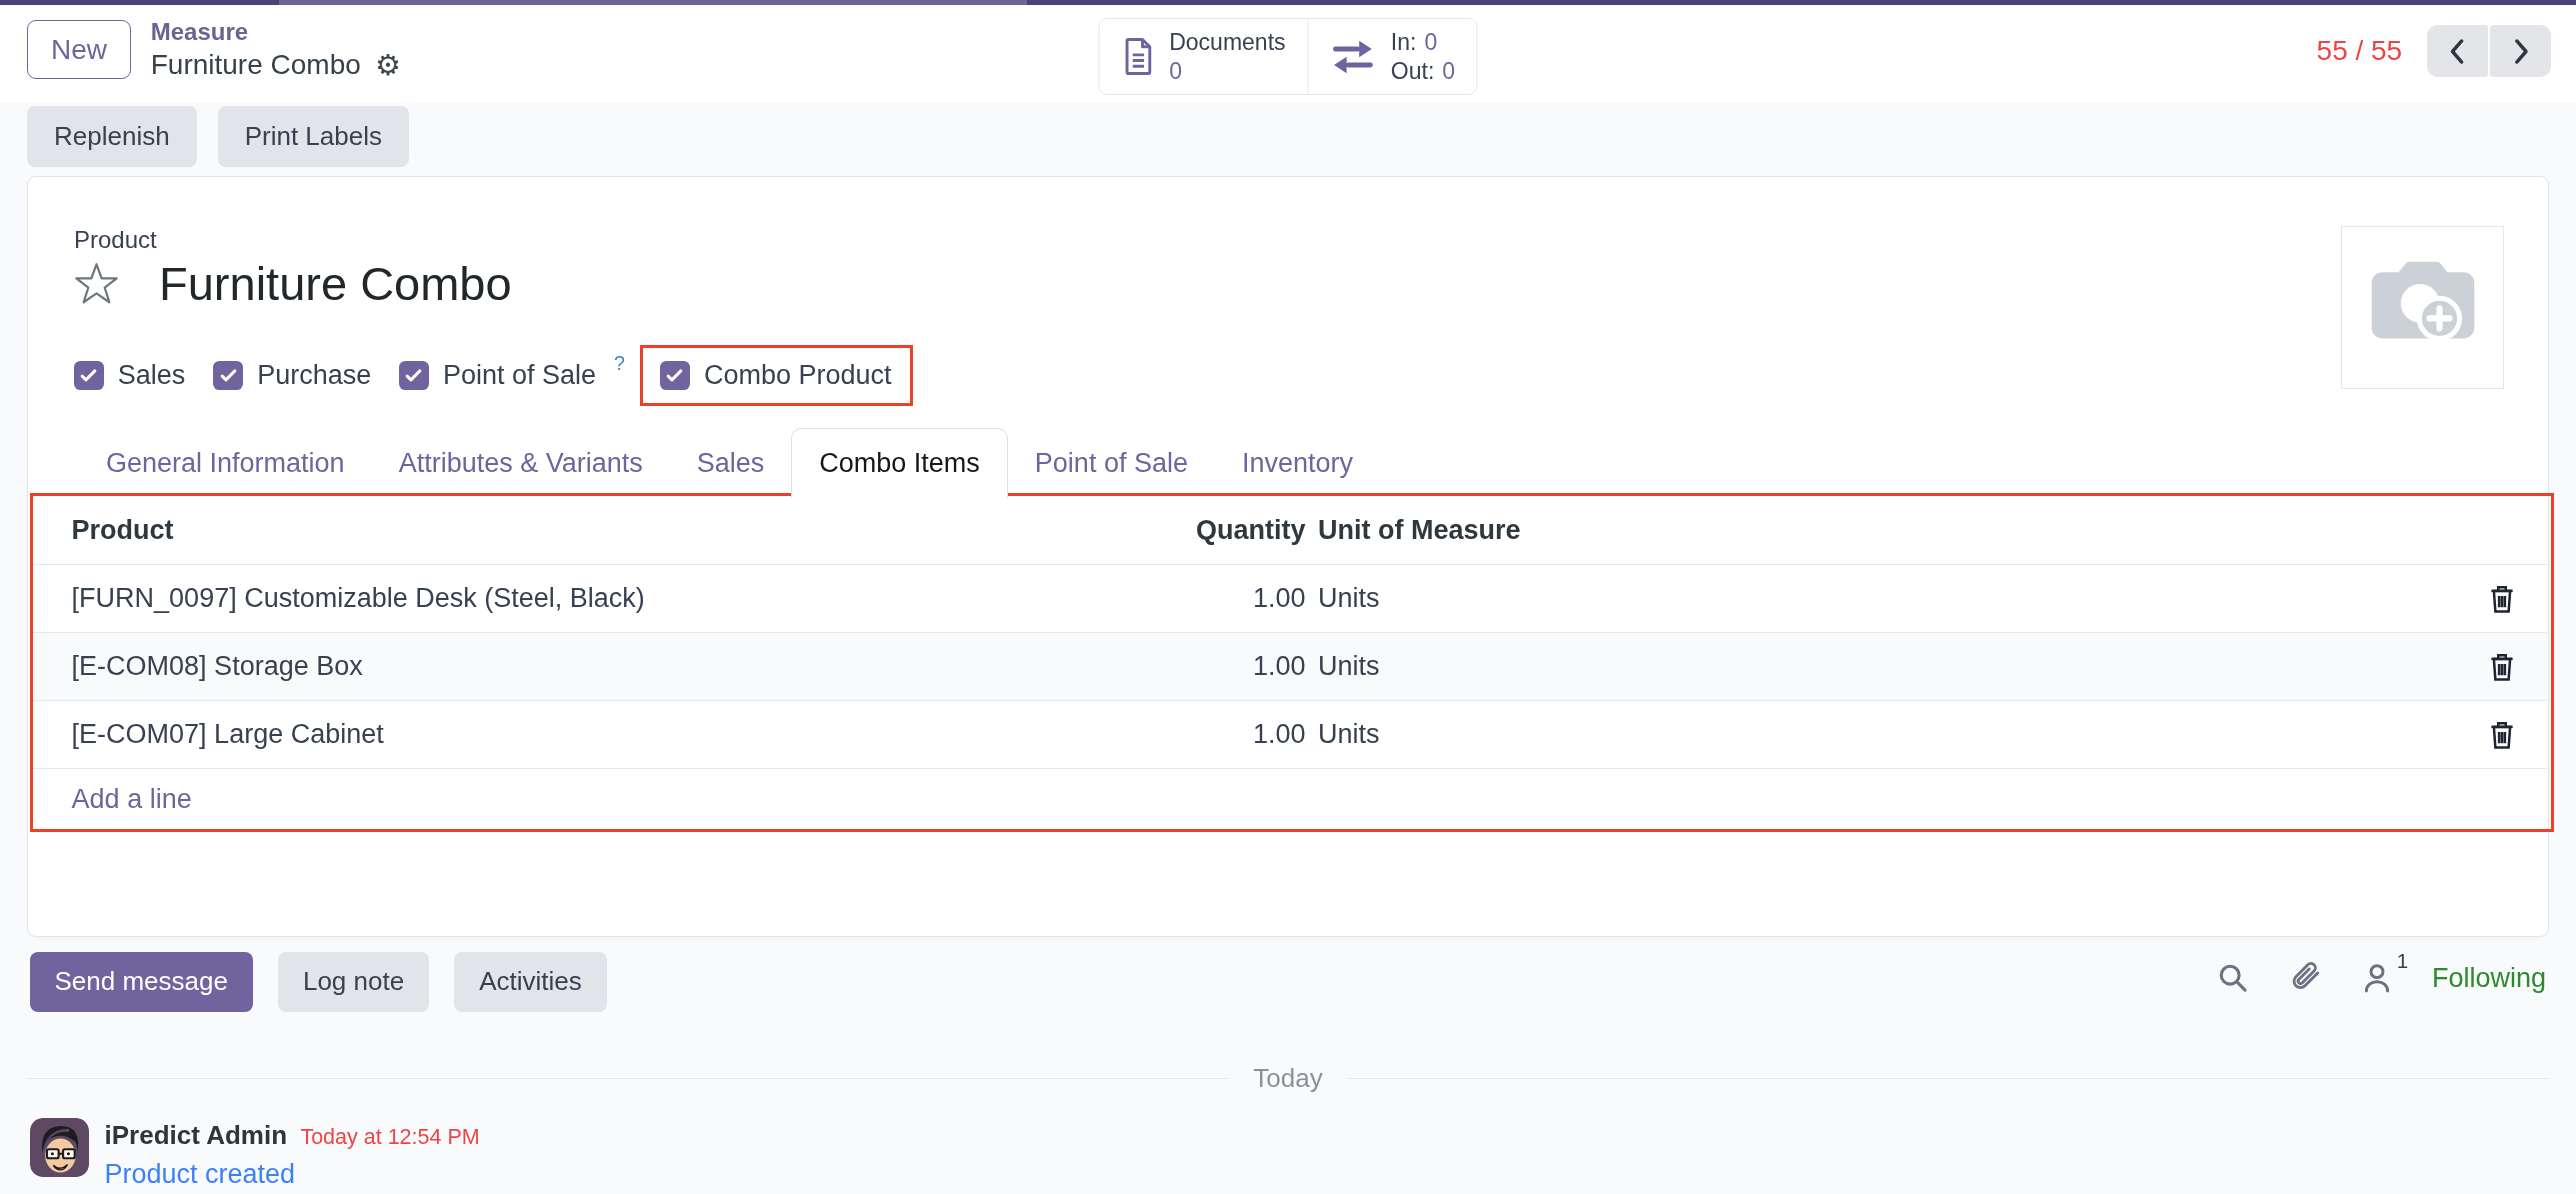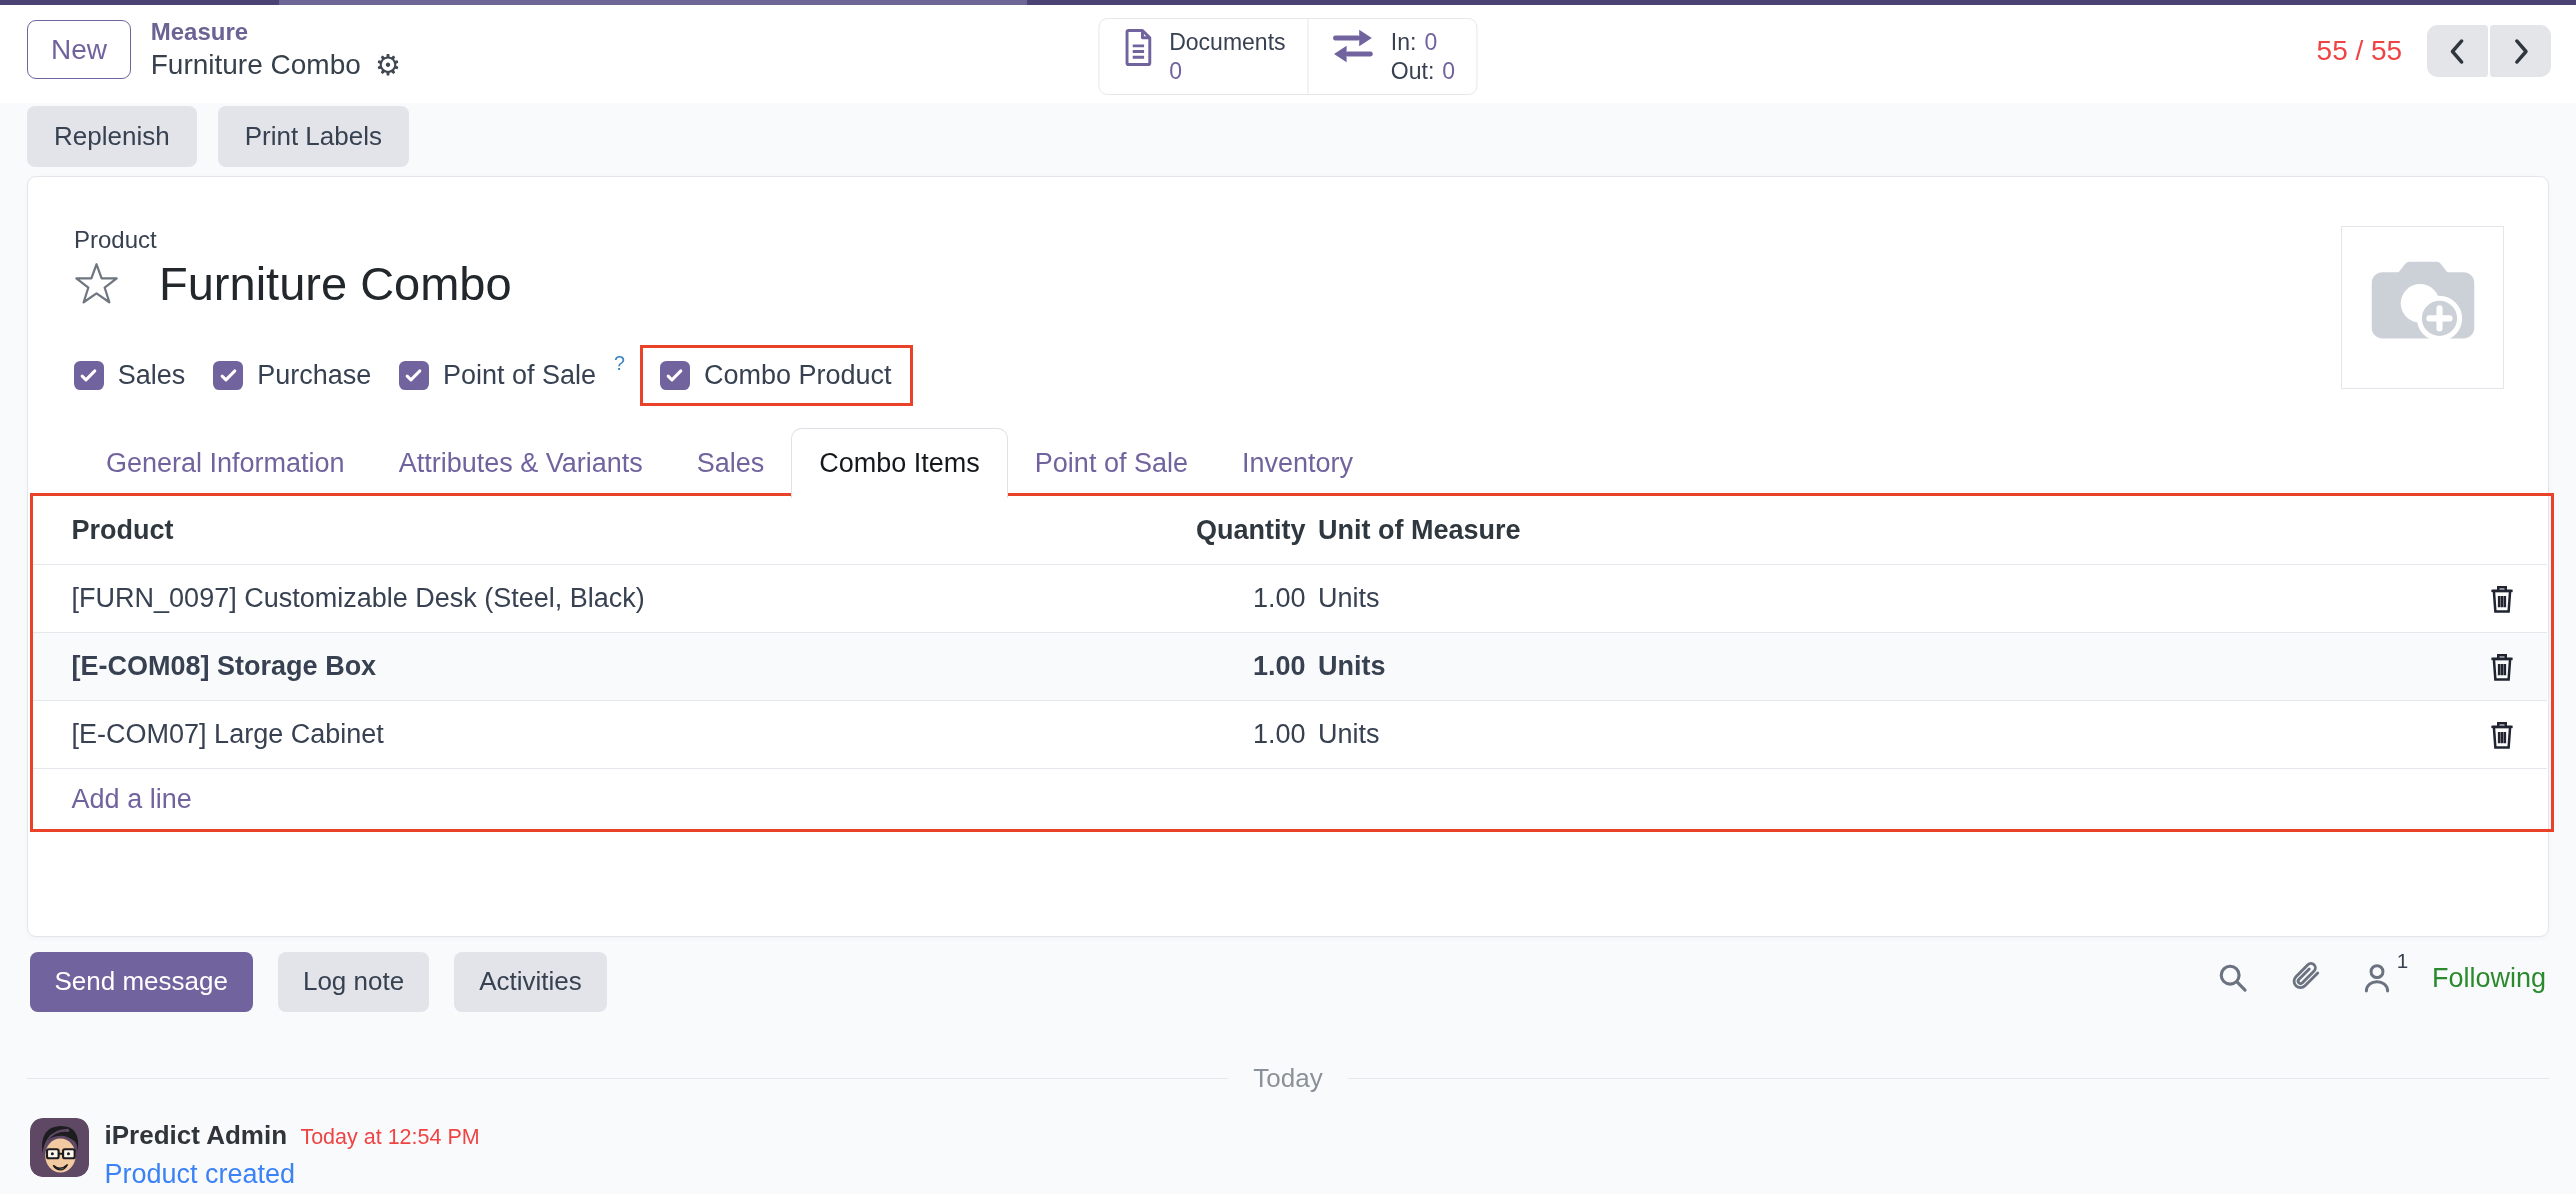--- a/index.html
+++ b/index.html
@@ -28,21 +28,21 @@
   .breadcrumb { display: flex; flex-direction: column; justify-content: center; gap: 3.6px; }
   .breadcrumb-parent { font-size: 24px; color: #6c6394; font-weight: 600; cursor: pointer; }
   .breadcrumb-current-row { display: flex; align-items: center; gap: 14.3px; }
   .breadcrumb-current { font-size: 28px; color: #37414b; }
   .gear-icon { font-size: 29px; color: #3f4750; cursor: pointer; line-height: 1; }
 
   .stat-group {
     position: absolute; left: 50%; top: 12.5px; transform: translateX(-50%);
     display: flex; background: #fff; border: 1.8px solid #e5e7eb; border-radius: 9px;
   }
-  .stat-btn { display: flex; gap: 14.3px; padding: 9px 21.5px; cursor: pointer; }
+  .stat-btn { display: flex; align-items: center; gap: 14.3px; padding: 9px 21.5px; cursor: pointer; }
   .stat-btn + .stat-btn { border-left: 1.8px solid #e5e7eb; }
   .stat-text { font-size: 23px; line-height: 1.25; color: #374151; }
   .stat-line { display: flex; gap: 8px; }
   .stat-value { color: #71639e; }
 
   .pager { position: absolute; right: 25px; top: 19.7px; display: flex; align-items: center; gap: 25px; }
   .pager-counter { font-size: 28px; color: #ef4444; }
   .pager-nav { display: flex; gap: 1.8px; }
   .pager-btn {
     width: 61px; height: 52px; background: #e3e5e9; border: none; cursor: pointer;
@@ -91,21 +91,21 @@
   }
 
   
   .combo-table { position: absolute; left: 3.6px; top: 320px; width: 2515px; font-size: 27px; }
   .trow {
     display: grid; grid-template-columns: 984px 250px 12.5px 1fr 89px;
     align-items: center; padding-left: 40px;
   }
   .trow.thead { height: 67px; font-weight: 600; color: #2f373f; }
   .trow.tdata { height: 68px; border-top: 1.8px solid #e4e7eb; }
-  .trow.tdata.striped, .trow.add-row { background: #f9fafb; font-weight: bold; }
+  .trow.tdata.striped, .trow.add-row { background: #f9fafb; }
   .trow .qty { text-align: right; }
   .trow .trash-cell { display: flex; justify-content: center; }
   .trash-btn { background: none; border: none; cursor: pointer; padding: 3.6px; }
   .add-row { height: 61px; display: flex; align-items: center; padding-left: 40px; border-top: 1.8px solid #e4e7eb; }
   .add-line-link { color: #71639e; font-size: 27px; cursor: pointer; }
 
   
   .table-highlight {
     position: absolute; left: 29.5px; top: 493px; width: 2524px; height: 339px;
     border: 3.6px solid #e94228; pointer-events: none; z-index: 2;

